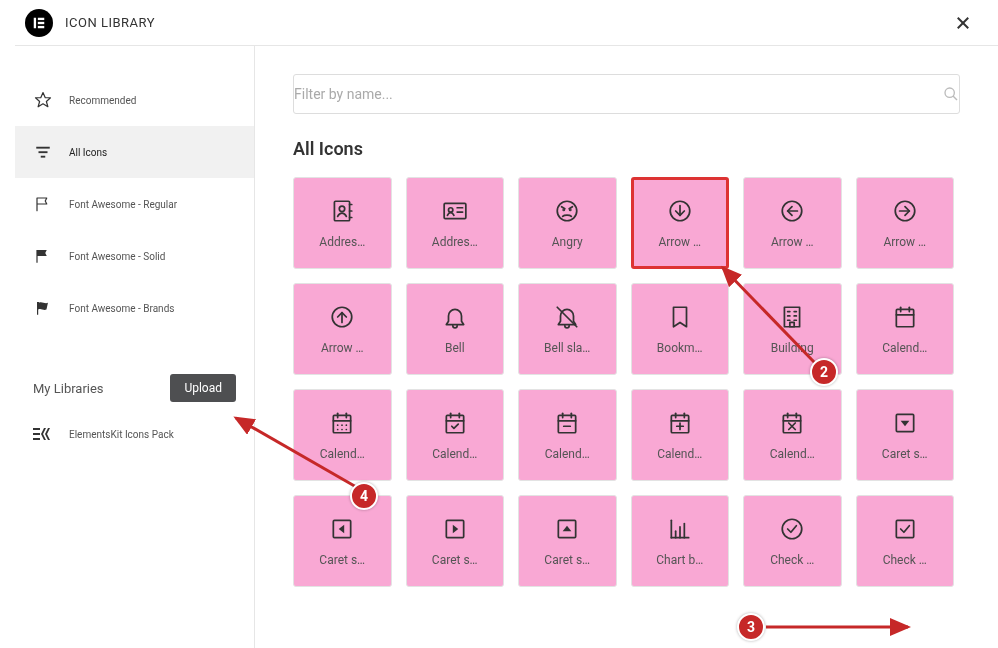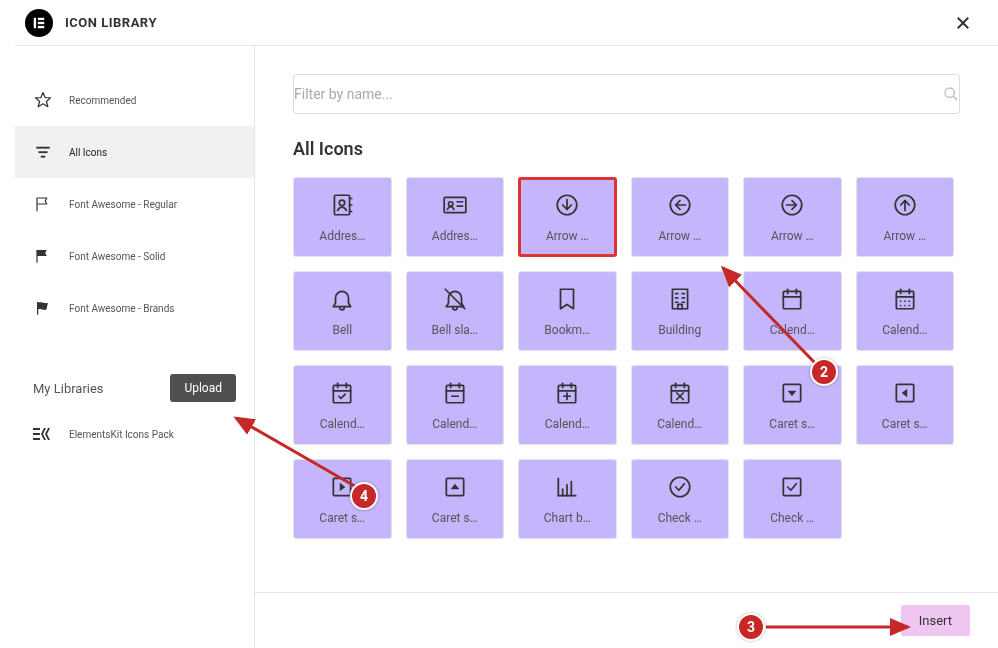--- a/index.html
+++ b/index.html
@@ -1,21 +1,21 @@
 <!DOCTYPE html>
 <html><head>
 <meta charset="utf-8">
 <style>
   * { box-sizing: border-box; margin: 0; padding: 0; font-family: -apple-system, BlinkMacSystemFont, "Segoe UI", Roboto, Arial, sans-serif; }
   body { background: #fff; width: 998px; height: 648px; overflow: hidden; position: relative; }
 
   .modal { position: absolute; left: 15px; top: 0; right: 0; bottom: 0; background: #fff; }
   .header { display: flex; align-items: center; height: 46px; padding: 0 20px 0 10px; border-bottom: 1px solid #e6e6e6; }
   .logo { width: 28px; height: 28px; border-radius: 50%; background: #000; display: flex; align-items: center; justify-content: center; margin-right: 12px; }
-  .title { font-size: 13px; font-weight: 700; letter-spacing: 0.5px; color: #333; }
+  .title { font-size: 13px; font-weight: 400; letter-spacing: 0.5px; color: #333; }
   .close { margin-left: auto; font-size: 22px; color: #333; cursor: pointer; padding: 4px 6px; }
 
   .body { display: flex; height: calc(100% - 46px); }
 
   .sidebar { width: 240px; border-right: 1px solid #e6e6e6; padding-top: 28px; display: flex; flex-direction: column; }
   .side-item { display: flex; align-items: center; height: 52px; padding: 0 18px; font-size: 10px; color: #555; cursor: pointer; gap: 16px; }
   .side-item.active { background: #f1f1f1; color: #222; }
   .side-icon { width: 20px; height: 20px; display: flex; align-items: center; justify-content: center; color: #444; }
   .side-label { flex: 1; }
 
@@ -26,21 +26,21 @@
   .main { flex: 1; display: flex; flex-direction: column; padding: 28px 38px 0 38px; position: relative; }
   .search-wrap { border: 1px solid #ddd; border-radius: 3px; height: 40px; display: flex; align-items: center; padding: 0 0; margin-bottom: 24px; }
   .search-input { flex: 1; border: none; outline: none; font-size: 14px; color: #333; background: transparent; }
   .search-input::placeholder { color: #aaa; }
   .search-icon { color: #bbb; }
 
   .section-title { font-size: 18px; font-weight: 600; color: #333; margin-bottom: 18px; }
 
   .grid-scroll { flex: 1; overflow-y: auto; padding-right: 6px; }
   .grid { display: grid; grid-template-columns: repeat(6, 1fr); gap: 14px; padding-bottom: 20px;}
-  .card { border: 1px solid #e3e3e3; border-radius: 3px; height: 80px; display: flex; flex-direction: column; align-items: center; justify-content: center; gap: 10px; cursor: pointer; background: #c4b5fd; }
+  .card { border: 1px solid #e3e3e3; border-radius: 3px; height: 92px; display: flex; flex-direction: column; align-items: center; justify-content: center; gap: 10px; cursor: pointer; background: #f9a8d4; }
   .card.selected { border: 3px solid #d33; }
   .card-icon { font-size: 24px; color: #333; height: 28px; display: flex; align-items: center; justify-content: center; }
   .card-label { font-size: 12px; color: #555; max-width: 80%; white-space: nowrap; overflow: hidden; text-overflow: ellipsis; }
 
   .footer { position: absolute; bottom: 0; left: 0; right: 0; height: 56px; border-top: 1px solid #e6e6e6; display: flex; align-items: center; justify-content: flex-end; padding: 0 28px; background:#fff; }
   .insert-btn { background: #efc6ef; color: #333; border: none; padding: 8px 18px; font-size: 13px; border-radius: 2px; cursor: pointer; }
 
   
   .badge { position: absolute; width: 28px; height: 28px; border-radius: 50%; background: #c62828; color: #fff; font-size: 14px; font-weight: 700; display: flex; align-items: center; justify-content: center; border: 2px solid #fff; box-shadow: 0 0 3px rgba(0,0,0,0.3); z-index: 50; pointer-events:none;}
   .arrow { position: absolute; z-index: 40; pointer-events:none;}
@@ -171,20 +171,33 @@
                 <svg width="26" height="26" viewBox="0 0 24 24" stroke="#333" stroke-width="1.6" fill="none" stroke-linecap="round" stroke-linejoin="round">
                   <rect x="2" y="5" width="20" height="14" rx="1"></rect>
                   <circle cx="8" cy="11" r="2"></circle>
                   <path d="M5 16c.7-1.5 2-2.5 3-2.5s2.3 1 3 2.5"></path>
                   <line x1="14" y1="9" x2="19" y2="9"></line>
                   <line x1="14" y1="13" x2="19" y2="13"></line>
                 </svg>
               </div>
               <div class="card-label">Addres…</div>
             </div>
+            <div class="card">
+              <div class="card-icon">
+                <svg width="26" height="26" viewBox="0 0 24 24" stroke="#333" stroke-width="1.6" fill="none" stroke-linecap="round" stroke-linejoin="round">
+                  <circle cx="12" cy="12" r="9"></circle>
+                  <line x1="7" y1="8" x2="10" y2="10"></line>
+                  <line x1="17" y1="8" x2="14" y2="10"></line>
+                  <circle cx="9" cy="11" r="0.5" fill="#333"></circle>
+                  <circle cx="15" cy="11" r="0.5" fill="#333"></circle>
+                  <path d="M8 17c1.5-1.5 6.5-1.5 8 0"></path>
+                </svg>
+              </div>
+              <div class="card-label">Angry</div>
+            </div>
             <div class="card selected">
               <div class="card-icon">
                 <svg width="26" height="26" viewBox="0 0 24 24" stroke="#333" stroke-width="1.6" fill="none" stroke-linecap="round" stroke-linejoin="round">
                   <circle cx="12" cy="12" r="9"></circle>
                   <line x1="12" y1="7" x2="12" y2="16"></line>
                   <polyline points="8 12 12 16 16 12"></polyline>
                 </svg>
               </div>
               <div class="card-label">Arrow …</div>
             </div>
@@ -400,23 +413,20 @@
                 <svg width="26" height="26" viewBox="0 0 24 24" stroke="#333" stroke-width="1.6" fill="none" stroke-linecap="round" stroke-linejoin="round">
                   <rect x="4" y="4" width="16" height="16" rx="1"></rect>
                   <polyline points="8 12 11 15 16 9"></polyline>
                 </svg>
               </div>
               <div class="card-label">Check …</div>
             </div>
           </div>
       </div>
 
-      <div class="footer">
-        <button class="insert-btn">Insert</button>
-      </div>
     </div>
   </div>
 </div>
 
 <div class="badge" style="left:810px; top:358px;">2</div>
 <div class="badge" style="left:737px; top:613px;">3</div>
 <div class="badge" style="left:350px; top:482px;">4</div>
 
 <svg class="arrow" style="left:715px; top:258px;" width="110" height="110">
   <defs>

